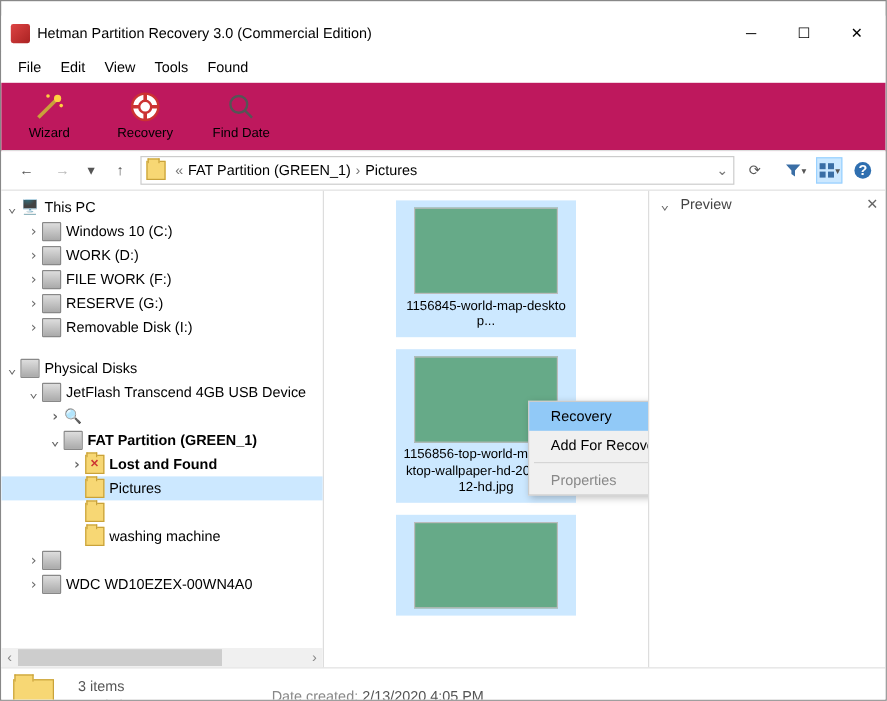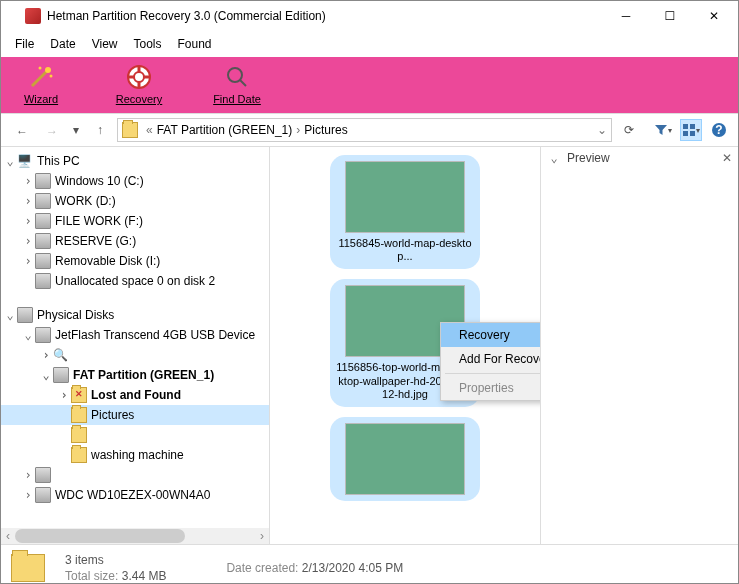--- a/index.html
+++ b/index.html
@@ -1,23 +1,23 @@
 <!DOCTYPE html>
 <html><head>
 <meta charset="utf-8">
 <style>
 * { box-sizing: border-box; margin: 0; padding: 0; font-family: 'Segoe UI', Tahoma, sans-serif; font-size: 12px; }
 body { background: #fff; width: 739px; height: 584px; overflow: hidden; border: 1px solid #888; }
-.titlebar { height: 30px; display: flex; align-items: center; padding: 0 2px 0 24px; background: #fff; }
+.titlebar { height: 30px; display: flex; align-items: center; padding: 0 2px 0 8px; background: #fff; margin-top: 12px; }
 .titlebar .app-icon { width: 16px; height: 16px; margin-right: 6px; background: linear-gradient(135deg,#d44,#a22); border-radius: 2px; }
 .titlebar .title { flex: 1; font-size: 12px; }
 .winbtn { width: 44px; height: 28px; display: flex; align-items: center; justify-content: center; }
 .menubar { display: flex; gap: 0; padding: 2px 6px; background: #fff; }
 .menubar span { padding: 4px 8px; }
-.toolbar { display: flex; gap: 42px; padding: 6px 12px 8px; background: #ec4899; border-bottom: 1px solid #ddd; text-decoration: underline; }
+.toolbar { display: flex; gap: 24px; padding: 6px 12px 8px; background: #be185d; border-bottom: 1px solid #ddd; }
 .toolbtn { display: flex; flex-direction: column; align-items: center; width: 56px; cursor: pointer; }
 .toolbtn .ticon { width: 28px; height: 28px; display: flex; align-items: center; justify-content: center; }
 .toolbtn .tlabel { font-size: 11px; margin-top: 2px; }
 .navbar { display: flex; align-items: center; gap: 4px; padding: 4px 8px; background: #fff; border-bottom: 1px solid #ddd; }
 .navbtn { width: 26px; height: 24px; display: flex; align-items: center; justify-content: center; color: #555; border: 1px solid transparent; }
 .addrbar { flex: 1; display: flex; align-items: center; border: 1px solid #ccc; height: 24px; background: #fff; padding: 0 4px; }
 .addrbar .fld { width: 16px; height: 16px; background: #f7d774; border: 1px solid #c9a23a; margin-right: 4px; position: relative; }
 .addrbar .fld::before { content:""; position:absolute; top:-3px; left:0; width:8px; height:3px; background:#f7d774; border:1px solid #c9a23a; border-bottom:none;}
 .addrbar .chev { color: #777; margin: 0 4px; }
 .rightbtns { display: flex; gap: 6px; margin-left: 6px; }
@@ -31,21 +31,21 @@
 .ic { width: 16px; height: 16px; margin-right: 4px; flex: 0 0 16px; display:flex; align-items:center; justify-content:center;}
 .folder-ic { background: #f7d774; border: 1px solid #c9a23a; position: relative; }
 .folder-ic::before { content:""; position:absolute; top:-3px; left:0; width:7px; height:3px; background:#f7d774; border:1px solid #c9a23a; border-bottom:none;}
 .disk-ic { background: linear-gradient(#ddd,#aaa); border: 1px solid #888; border-radius: 1px; }
 .node.sel { background: #cce8ff; }
 .node.bold { font-weight: 600; }
 .scrollbar-h { position: absolute; bottom: 0; left: 0; right: 0; height: 16px; background: #f0f0f0; display:flex; align-items:center;}
 .scrollbar-h .thumb { height: 14px; background: #cdcdcd; }
 .content { flex: 1; background: #fff; position: relative; overflow: hidden; }
 .thumbs { display: flex; flex-direction: column; align-items: center; gap: 10px; padding: 8px 0; }
-.thumb { width: 150px; display: flex; flex-direction: column; align-items: center; padding: 6px; border-radius: 15px; }
+.thumb { width: 150px; display: flex; flex-direction: column; align-items: center; padding: 6px; }
 .thumb.sel { background: #cce8ff; }
 .thumb .img { width: 120px; height: 72px; border: 1px solid #bbb; background:#6a8; }
 .map1 { background: linear-gradient(135deg,#e8d088,#b0ce8e,#8bb6d6); }
 .map2 { background: linear-gradient(135deg,#e8f4f8,#c8e0a0,#f0d890); }
 .map3 { background: linear-gradient(135deg,#0a1530,#1a3560,#0a1530); }
 .thumb .cap { font-size: 11px; text-align: center; margin-top: 4px; word-break: break-all; line-height: 1.2; max-height: 42px; overflow: hidden; }
 .ctxmenu { position: absolute; top: 175px; left: 170px; width: 210px; background: #f0f0f0; border: 1px solid #ccc; box-shadow: 2px 2px 6px rgba(0,0,0,.25); z-index: 50; }
 .ctxmenu .row { display: flex; align-items: center; height: 24px; padding: 0 18px; justify-content: space-between; }
 .ctxmenu .row.hl { background: #91c9f7; }
 .ctxmenu .row.dis { color: #888; }
@@ -66,21 +66,21 @@
 <div class="titlebar">
   <div class="app-icon"></div>
   <div class="title">Hetman Partition Recovery 3.0 (Commercial Edition)</div>
   <div class="winbtn">─</div>
   <div class="winbtn">☐</div>
   <div class="winbtn close">✕</div>
 </div>
 
 <div class="menubar">
   <span>File</span>
-  <span>Date</span>
+  <span>Edit</span>
   <span>View</span>
   <span>Tools</span>
   <span>Found</span>
 </div>
 
 <div class="toolbar">
   <div class="toolbtn">
     <div class="ticon">
         <svg width="26" height="26">
           <line x1="4" y1="22" x2="20" y2="6" stroke="#c9a23a" stroke-width="3"></line>
@@ -189,27 +189,20 @@
                 <span class="tw">›</span>
                 <span class="ic disk-ic"></span>
                 <span>RESERVE (G:)</span>
               </div>
             </li>
           <li>
               <div class="node" style="padding-left:20px">
                 <span class="tw">›</span>
                 <span class="ic disk-ic"></span>
                 <span>Removable Disk (I:)</span>
-              </div>
-            </li>
-          <li>
-              <div class="node" style="padding-left:20px">
-                <span class="tw"></span>
-                <span class="ic disk-ic"></span>
-                <span>Unallocated space 0 on disk 2</span>
               </div>
             </li>
         </ul>
       </li>
       <li style="margin-top:14px">
           <div class="node" style="padding-left:2px">
             <span class="tw">⌄</span>
             <span class="ic disk-ic"></span>
             <span>Physical Disks</span>
           </div>

